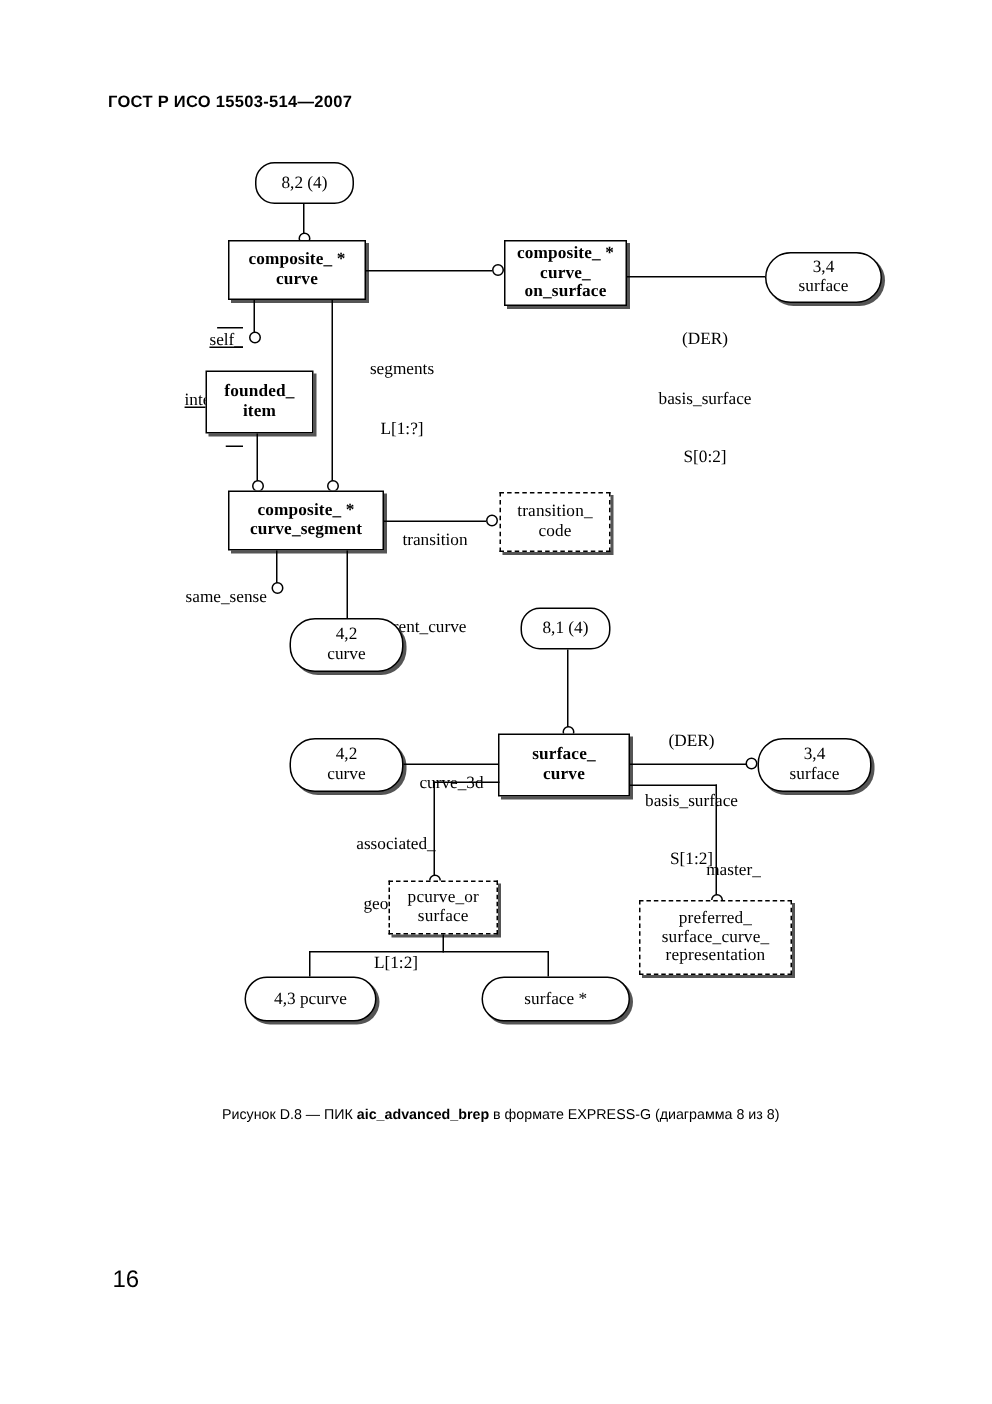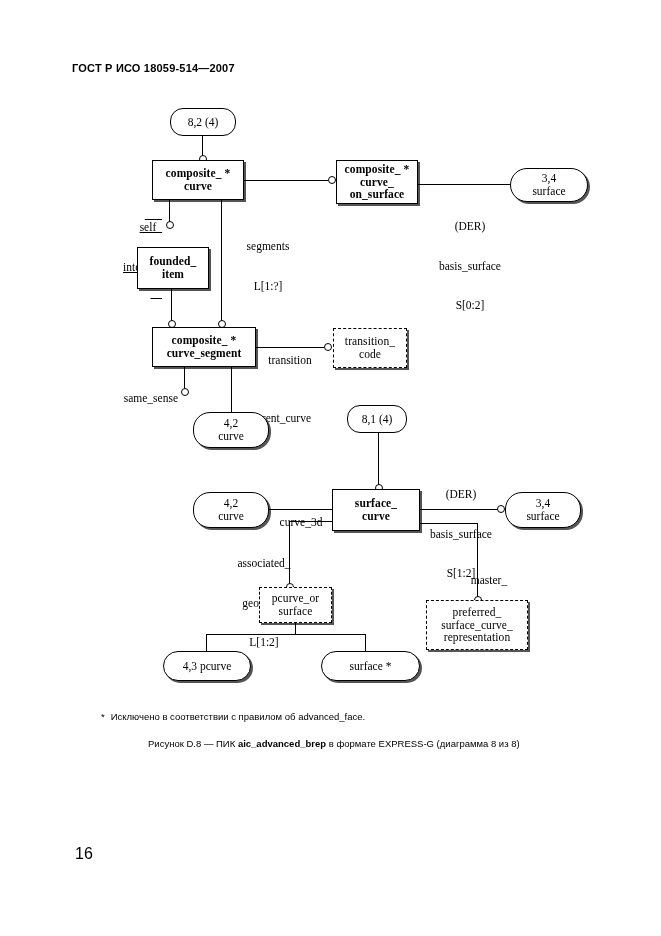--- a/index.html
+++ b/index.html
@@ -74,21 +74,21 @@
   .circ{
     position:absolute;width:8px;height:8px;box-sizing:border-box;
     border:1.4px solid #000;border-radius:50%;background:#fff;
   }
 </style>
 </head>
 <body>
 
 <div class="page">
 
-  <div class="doc-header">ГОСТ Р ИСО 18059-514—2007</div>
+  <div class="doc-header">ГОСТ Р ИСО 15503-514—2007</div>
 
   <div class="diagram">
 
     <div class="pageref" style="left:170px;top:108px;width:66px;height:28px;">
       <span>8,2 (4)</span>
     </div>
     <div class="ln v" style="left:202px;top:136px;height:22px;"></div>
     <div class="circ" style="left:199px;top:155px;"></div>
 
     <div class="ent shadow" style="left:152px;top:160px;width:92px;height:40px;">
@@ -256,23 +256,20 @@
 
     <div class="pageref shadow" style="left:163px;top:651px;width:88px;height:30px;">
       <span>4,3  pcurve</span>
     </div>
     <div class="pageref shadow" style="left:321px;top:651px;width:99px;height:30px;">
       <span>surface *</span>
     </div>
 
   </div>
 
-  <div class="footnote">
-    <span class="star">*</span><span>Исключено в соответствии с правилом об advanced_face.</span>
-  </div>
 
   <div class="figure-caption">
     <span>Рисунок D.8 — ПИК </span><b>aic_advanced_brep</b><span> в формате EXPRESS-G (диаграмма 8 из 8)</span>
   </div>
 
   <div class="page-number">16</div>
 
 </div>
 
 </body></html>

